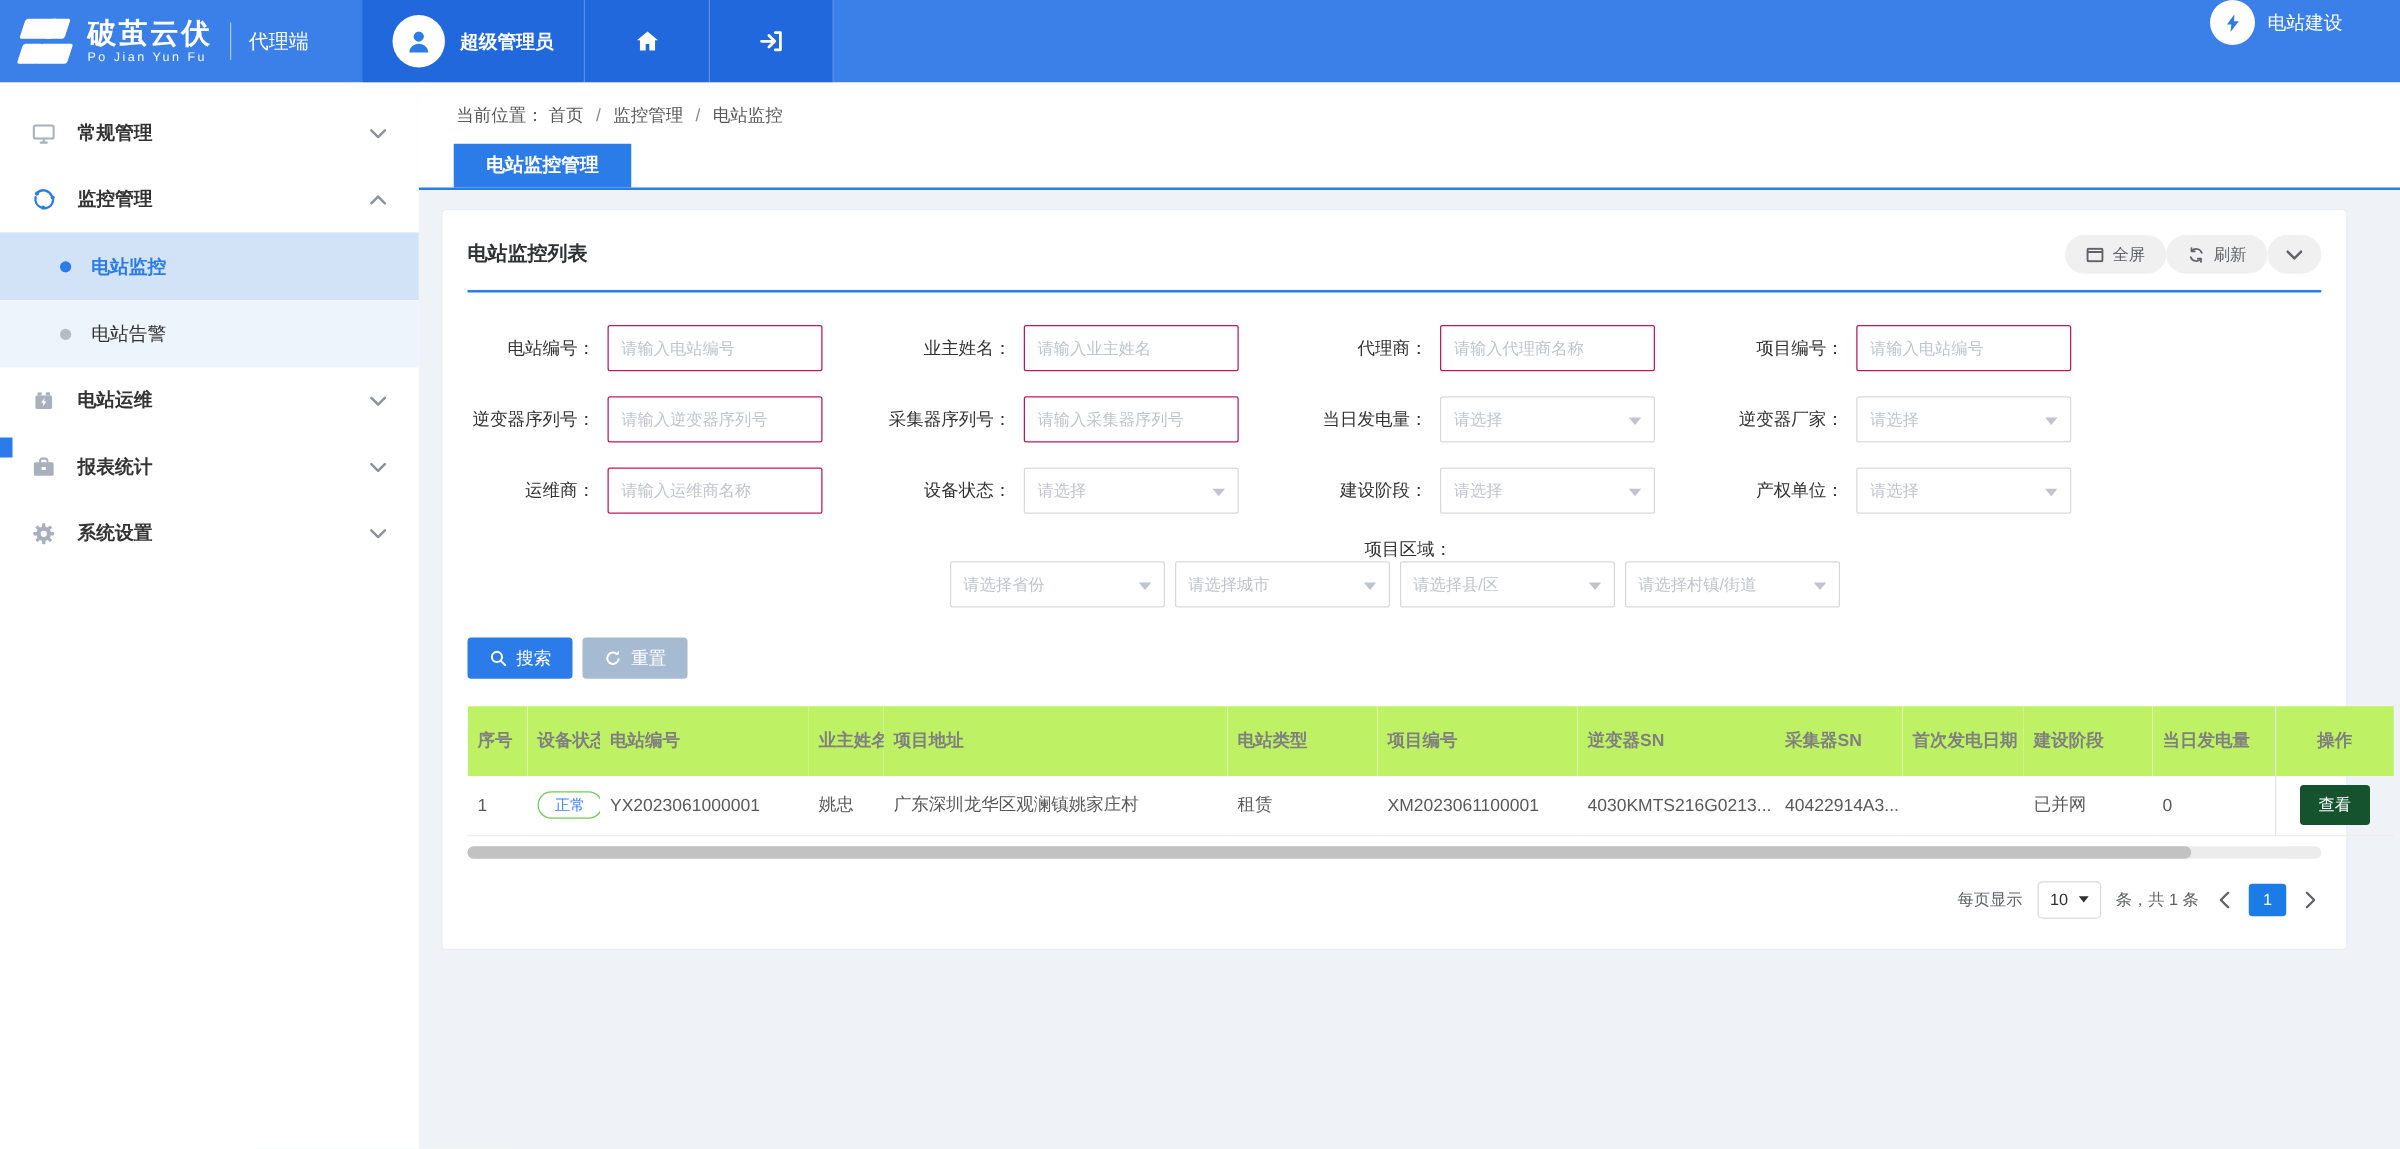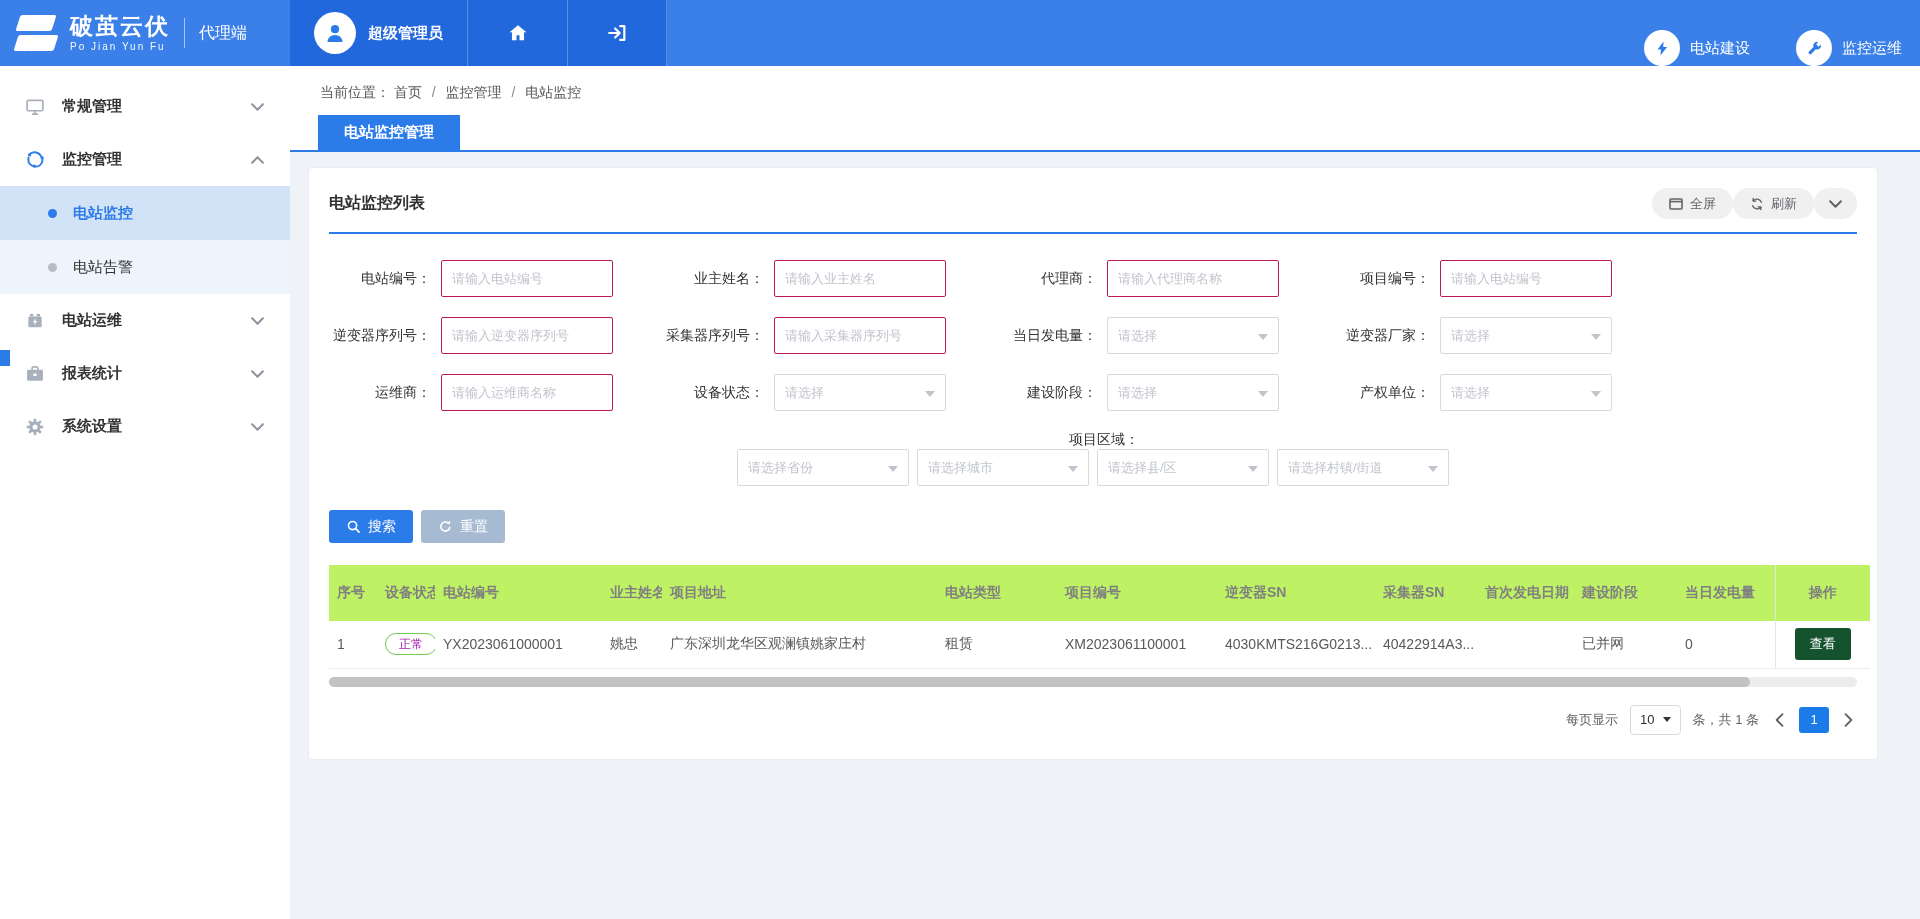--- a/index.html
+++ b/index.html
@@ -20,28 +20,28 @@
   .brand-portal { margin-left:14px; padding-left:14px; border-left:1px solid rgba(255,255,255,.55); font-size:16px; height:30px; display:flex; align-items:center; }
 
   .user-section { background:#2268dd; display:flex; align-items:stretch; }
   .user-block { display:flex; align-items:center; padding:0 24px; gap:12px; }
   .avatar { width:42px; height:42px; border-radius:50%; background:#fff; display:flex; align-items:center; justify-content:center; }
   .user-name { font-size:15px; font-weight:600; }
   .hdr-btn { width:100px; display:flex; align-items:center; justify-content:center; border-left:1px solid rgba(255,255,255,.25); cursor:pointer; }
   .user-section .hdr-btn:last-child { border-right:1px solid rgba(255,255,255,.25); }
 
   .hdr-spacer { flex:1; }
-  .hdr-nav { display:flex; align-items:flex-end; gap:46px; padding-right:18px; }
+  .hdr-nav { display:flex; align-items:flex-end; gap:46px; padding-right:46px;flex-direction:column; }
   .hdr-nav-item { display:flex; align-items:center; gap:10px; cursor:pointer; }
   .hdr-nav-item .circle { width:36px; height:36px; border-radius:50%; background:#fff; display:flex; align-items:center; justify-content:center; }
   .hdr-nav-item .lbl { font-size:15px; }
 
   
   .layout { display:flex; height:853px; }
-  .sidebar { width:290px; background:#fff; position:relative; flex:none; padding-top:14px; }
+  .sidebar { width:335px; background:#fff; position:relative; flex:none; padding-top:14px; }
   .menu-item { height:53px; display:flex; align-items:center; padding:0 26px 0 24px; cursor:pointer; }
   .menu-item .mi-icon { width:22px; height:22px; margin-right:16px; flex:none; display:flex; align-items:center; justify-content:center; }
   .menu-item .mi-label { flex:1; font-size:15px; font-weight:600; color:#333; }
   .menu-item.active-parent .mi-label { color:#333; }
   .submenu { background:#eef4fb; }
   .submenu-item { height:54px; display:flex; align-items:center; padding-left:48px; cursor:pointer; }
   .submenu-item .dot { width:9px; height:9px; border-radius:50%; background:#b6bcc6; margin-right:16px; }
   .submenu-item .sm-label { font-size:15px; color:#333; }
   .submenu-item.active { background:#d2e3f8; }
   .submenu-item.active .dot { background:#2b7ce9; }
@@ -79,21 +79,21 @@
   .btn { height:33px; border:none; border-radius:3px; display:inline-flex; align-items:center; gap:7px; padding:0 17px; font-size:14px; color:#fff; cursor:pointer; font-family:inherit; }
   .btn-search { background:#2b7ce9; }
   .btn-reset { background:#a6bad2; }
 
   
   .table-wrap { margin-top:22px; }
   table { width:100%; border-collapse:collapse; table-layout:fixed; }
   th { background:#bef264; color:#808080; font-weight:bold; font-size:14px; height:56px; text-align:left; padding:0 8px; white-space:nowrap; overflow:hidden; }
   td { height:47px; font-size:14px; color:#595959; border-bottom:1px solid #ececec; padding:0 8px; white-space:nowrap; overflow:hidden; }
   th.op-col, td.op-col { border-left:1px solid #e4e4e4; text-align:center; }
-  .badge-ok { display:inline-block; border:1px solid #6fcb54; color:#a21caf; border-radius:13px; padding:4px 13px; font-size:12px; line-height:1; }
+  .badge-ok { display:inline-block; border:1px solid #6fcb54; color:#3b82f6; border-radius:13px; padding:4px 13px; font-size:12px; line-height:1; }
   .btn-view { background:#14532d; color:#fff; border:none; border-radius:3px; padding:7px 15px; font-size:13px; cursor:pointer; font-family:inherit; }
 
   .hscroll { margin-top:8px; height:10px; background:#ececec; border-radius:5px; position:relative; cursor:pointer; }
   .hscroll .thumb { position:absolute; left:0; top:0; height:10px; width:93%; background:#c2c2c2; border-radius:5px; }
 
   
   .pagination { margin-top:18px; display:flex; justify-content:flex-end; align-items:center; gap:12px; font-size:13px; color:#606266; }
   .page-size { height:30px; border:1px solid #d9d9d9; border-radius:4px; display:flex; align-items:center; gap:8px; padding:0 9px; color:#303133; cursor:pointer; }
   .page-size .caret-dark { width:0; height:0; border-left:4px solid transparent; border-right:4px solid transparent; border-top:5px solid #303133; }
   .page-arrow { background:none; border:none; color:#606266; display:flex; align-items:center; cursor:pointer; padding:0 2px; }

